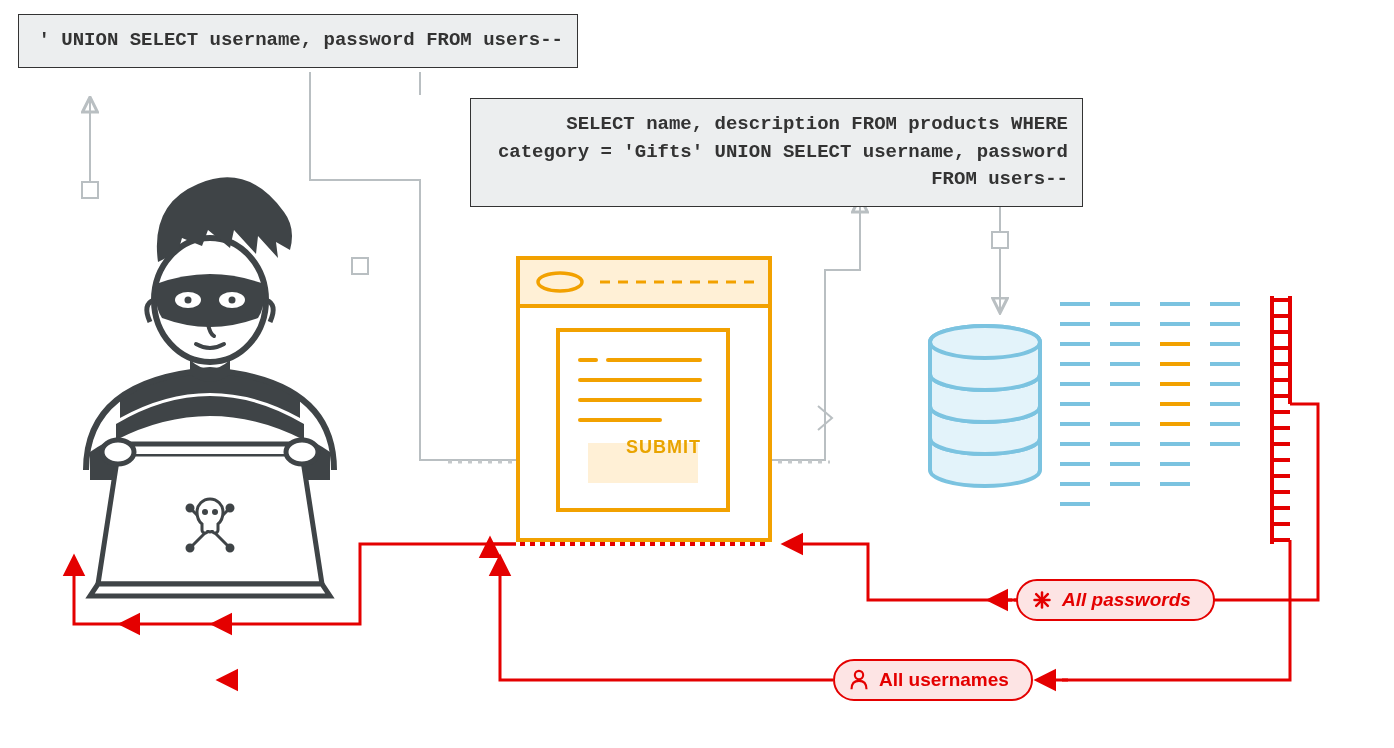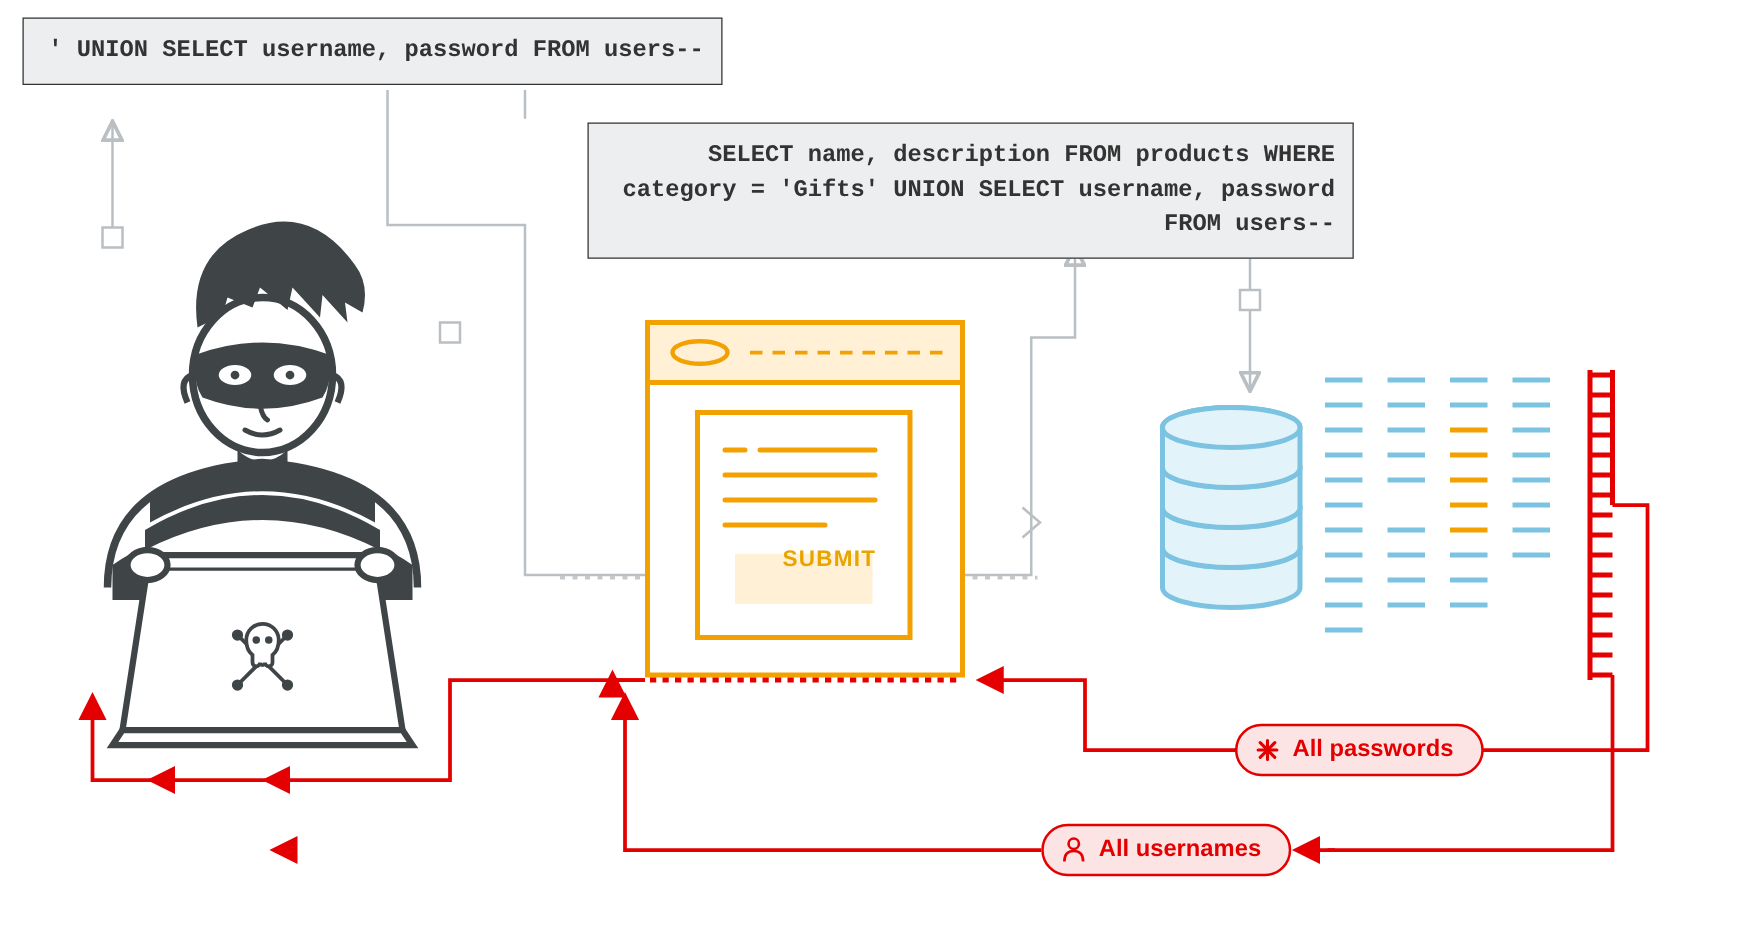--- a/index.html
+++ b/index.html
@@ -283,21 +283,21 @@
 
   <ellipse cx="644" cy="548" rx="14" ry="3" fill="#f2a100" opacity="0"></ellipse>
 </svg>
 
 <div class="codebox" style="left:18px; top:14px; width:560px;">' UNION SELECT username, password FROM users--</div>
 
 <div class="codebox" style="left:470px; top:98px; width:613px;">SELECT name, description FROM products WHERE category = 'Gifts' UNION SELECT username, password FROM users--</div>
 
 <div class="submit-label" style="left:606px; top:437px;margin-left:20px;">SUBMIT</div>
 
-<div class="badge" style="left:988px; top:579px;">
+<div class="badge" style="left:1016px; top:579px;font-style:italic;">
   <svg width="20" height="20" viewBox="0 0 24 24">
     <g stroke="#e40000" stroke-width="3" stroke-linecap="round">
       <line x1="12" y1="3" x2="12" y2="21"></line>
       <line x1="3" y1="12" x2="21" y2="12"></line>
       <line x1="5" y1="5" x2="19" y2="19"></line>
       <line x1="19" y1="5" x2="5" y2="19"></line>
     </g>
   </svg>
   <span>All passwords</span>
 </div>

